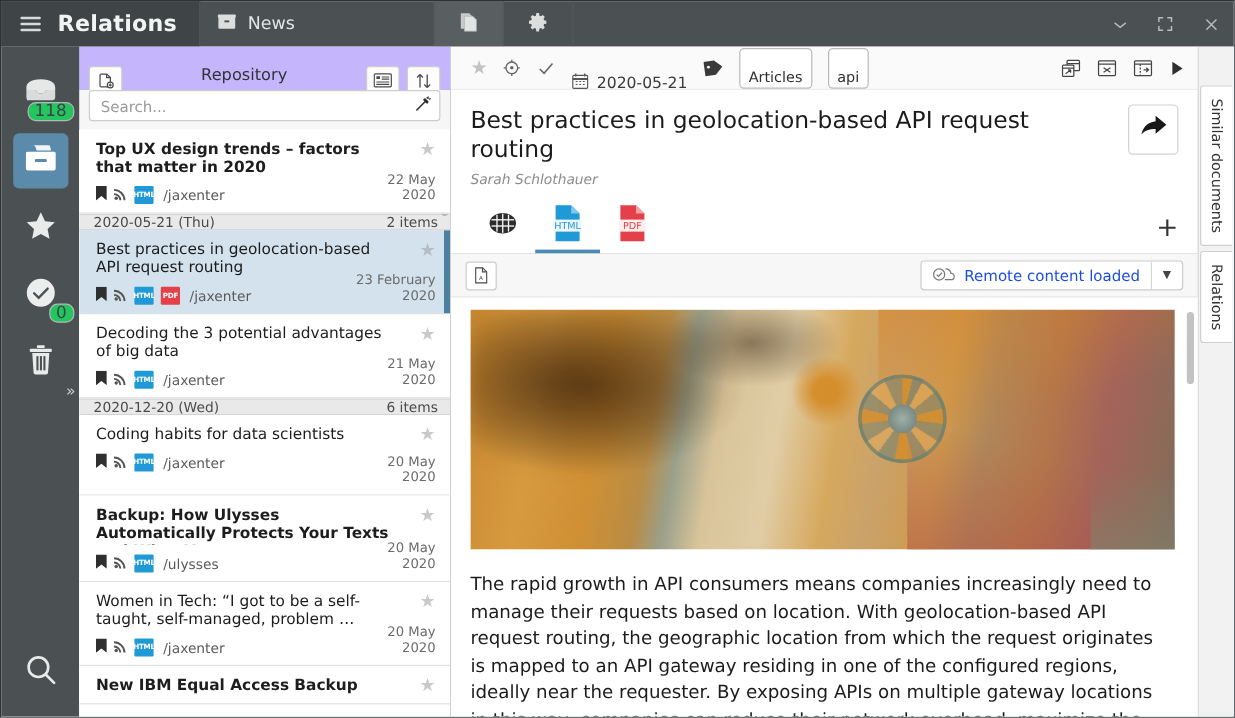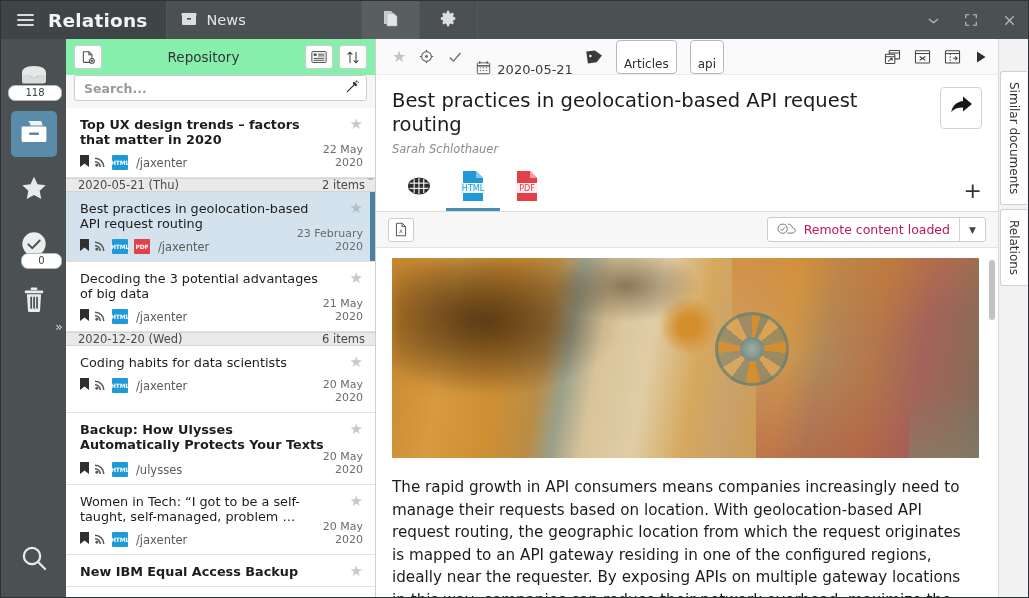--- a/index.html
+++ b/index.html
@@ -66,62 +66,62 @@
     position: relative;
   }
   .rail-item {
     width: 46px; height: 46px; margin-bottom: 10px;
     display: flex; align-items: center; justify-content: center;
     border-radius: 5px; position: relative; cursor: pointer;
   }
   .rail-item.active { background: #5b8bab; }
   .rail-badge {
     position: absolute; right: -5px; bottom: 0px;
-    background: #ffffff; color: #3d4244;
-    font-size: 10px; line-height: 14px;
-    border-radius: 7px; padding: 0 16px; min-width: 17px; text-align: center;
+    background: #22c55e; color: #3d4244;
+    font-size: 14px; line-height: 14px;
+    border-radius: 7px; padding: 0 5px; min-width: 17px; text-align: center;
     border: 1px solid #b5b8b9;
   }
   .rail-bottom { margin-top: auto; margin-bottom: 14px; }
   .rail-expander {
     position: absolute; right: 0; top: 276px;
     width: 14px; height: 22px;
     display: flex; align-items: center; justify-content: center;
     color: #cfd1d2; font-size: 13px; cursor: pointer;
   }
 
   
   .listpane {
     width: 310px; flex: 0 0 310px;
     background: #fafafa;
     border-right: 1px solid #cfcfcf;
     display: flex; flex-direction: column;
     min-height: 0;
   }
   .lp-header {
     height: 36px; flex: 0 0 36px;
-    display: flex; align-items: center; gap: 6px;
-    padding: 0 8px;
-    background: #86efac;
+    display: flex; align-items: flex-start; gap: 6px;
+    padding: 16px 8px;
+    background: #c4b5fd;
   }
   .lp-btn {
     width: 28px; height: 24px;
     border: 1px solid #cdcdcd; background: #fdfdfd; border-radius: 3px;
     display: flex; align-items: center; justify-content: center; cursor: pointer;
   }
   .lp-title { flex: 1 1 auto; text-align: center; font-size: 13.5px; color: #333; }
   .lp-searchwrap { padding: 0 8px 7px 8px; background: #f6f6f6; }
   .lp-search {
     height: 26px; display: flex; align-items: center;
     border: 1px solid #cdcdcd; border-radius: 3px; background: #fff;
     padding: 0 6px 0 9px;
   }
   .lp-search input {
     flex: 1 1 auto; border: none; outline: none;
-    font-size: 12.5px; color: #777; font-family: inherit; background: transparent; font-weight: bold;
+    font-size: 12.5px; color: #777; font-family: inherit; background: transparent;
   }
   .lp-search input::placeholder { color: #9a9a9a; }
 
   .lp-list { flex: 1 1 auto; overflow: hidden; position: relative; background: #fff; }
   .lp-scrollbar {
     position: absolute; right: 1px; top: 4px; width: 7px; height: 68px;
     background: #b6b6b6; border-radius: 4px;
   }
   .grp-header {
     background: #e9e9e9; border-top: 1px solid #d4d4d4; border-bottom: 1px solid #d4d4d4;
@@ -218,21 +218,21 @@
     width: 26px; height: 24px; border: 1px solid #cdcdcd; background: #fff;
     border-radius: 3px; display: flex; align-items: center; justify-content: center; cursor: pointer;
   }
   .sb-spacer { flex: 1 1 auto; }
   .remote-box {
     display: flex; align-items: stretch;
     border: 1px solid #cdcdcd; border-radius: 3px; background: #fff; height: 25px;
   }
   .remote-lbl {
     display: flex; align-items: center; gap: 7px;
-    padding: 0 9px; font-size: 12.5px; color: #be185d; cursor: pointer;
+    padding: 0 9px; font-size: 12.5px; color: #1d4ed8; cursor: pointer;
   }
   .remote-arrow {
     width: 26px; border-left: 1px solid #d6d6d6;
     display: flex; align-items: center; justify-content: center; cursor: pointer;
     font-size: 9px; color: #444;
   }
 
   .dt-content { flex: 1 1 auto; overflow: hidden; position: relative; background: #fff; padding: 0; }
   .dt-article { padding: 10px 18px 0 16px; }
   .hero {

